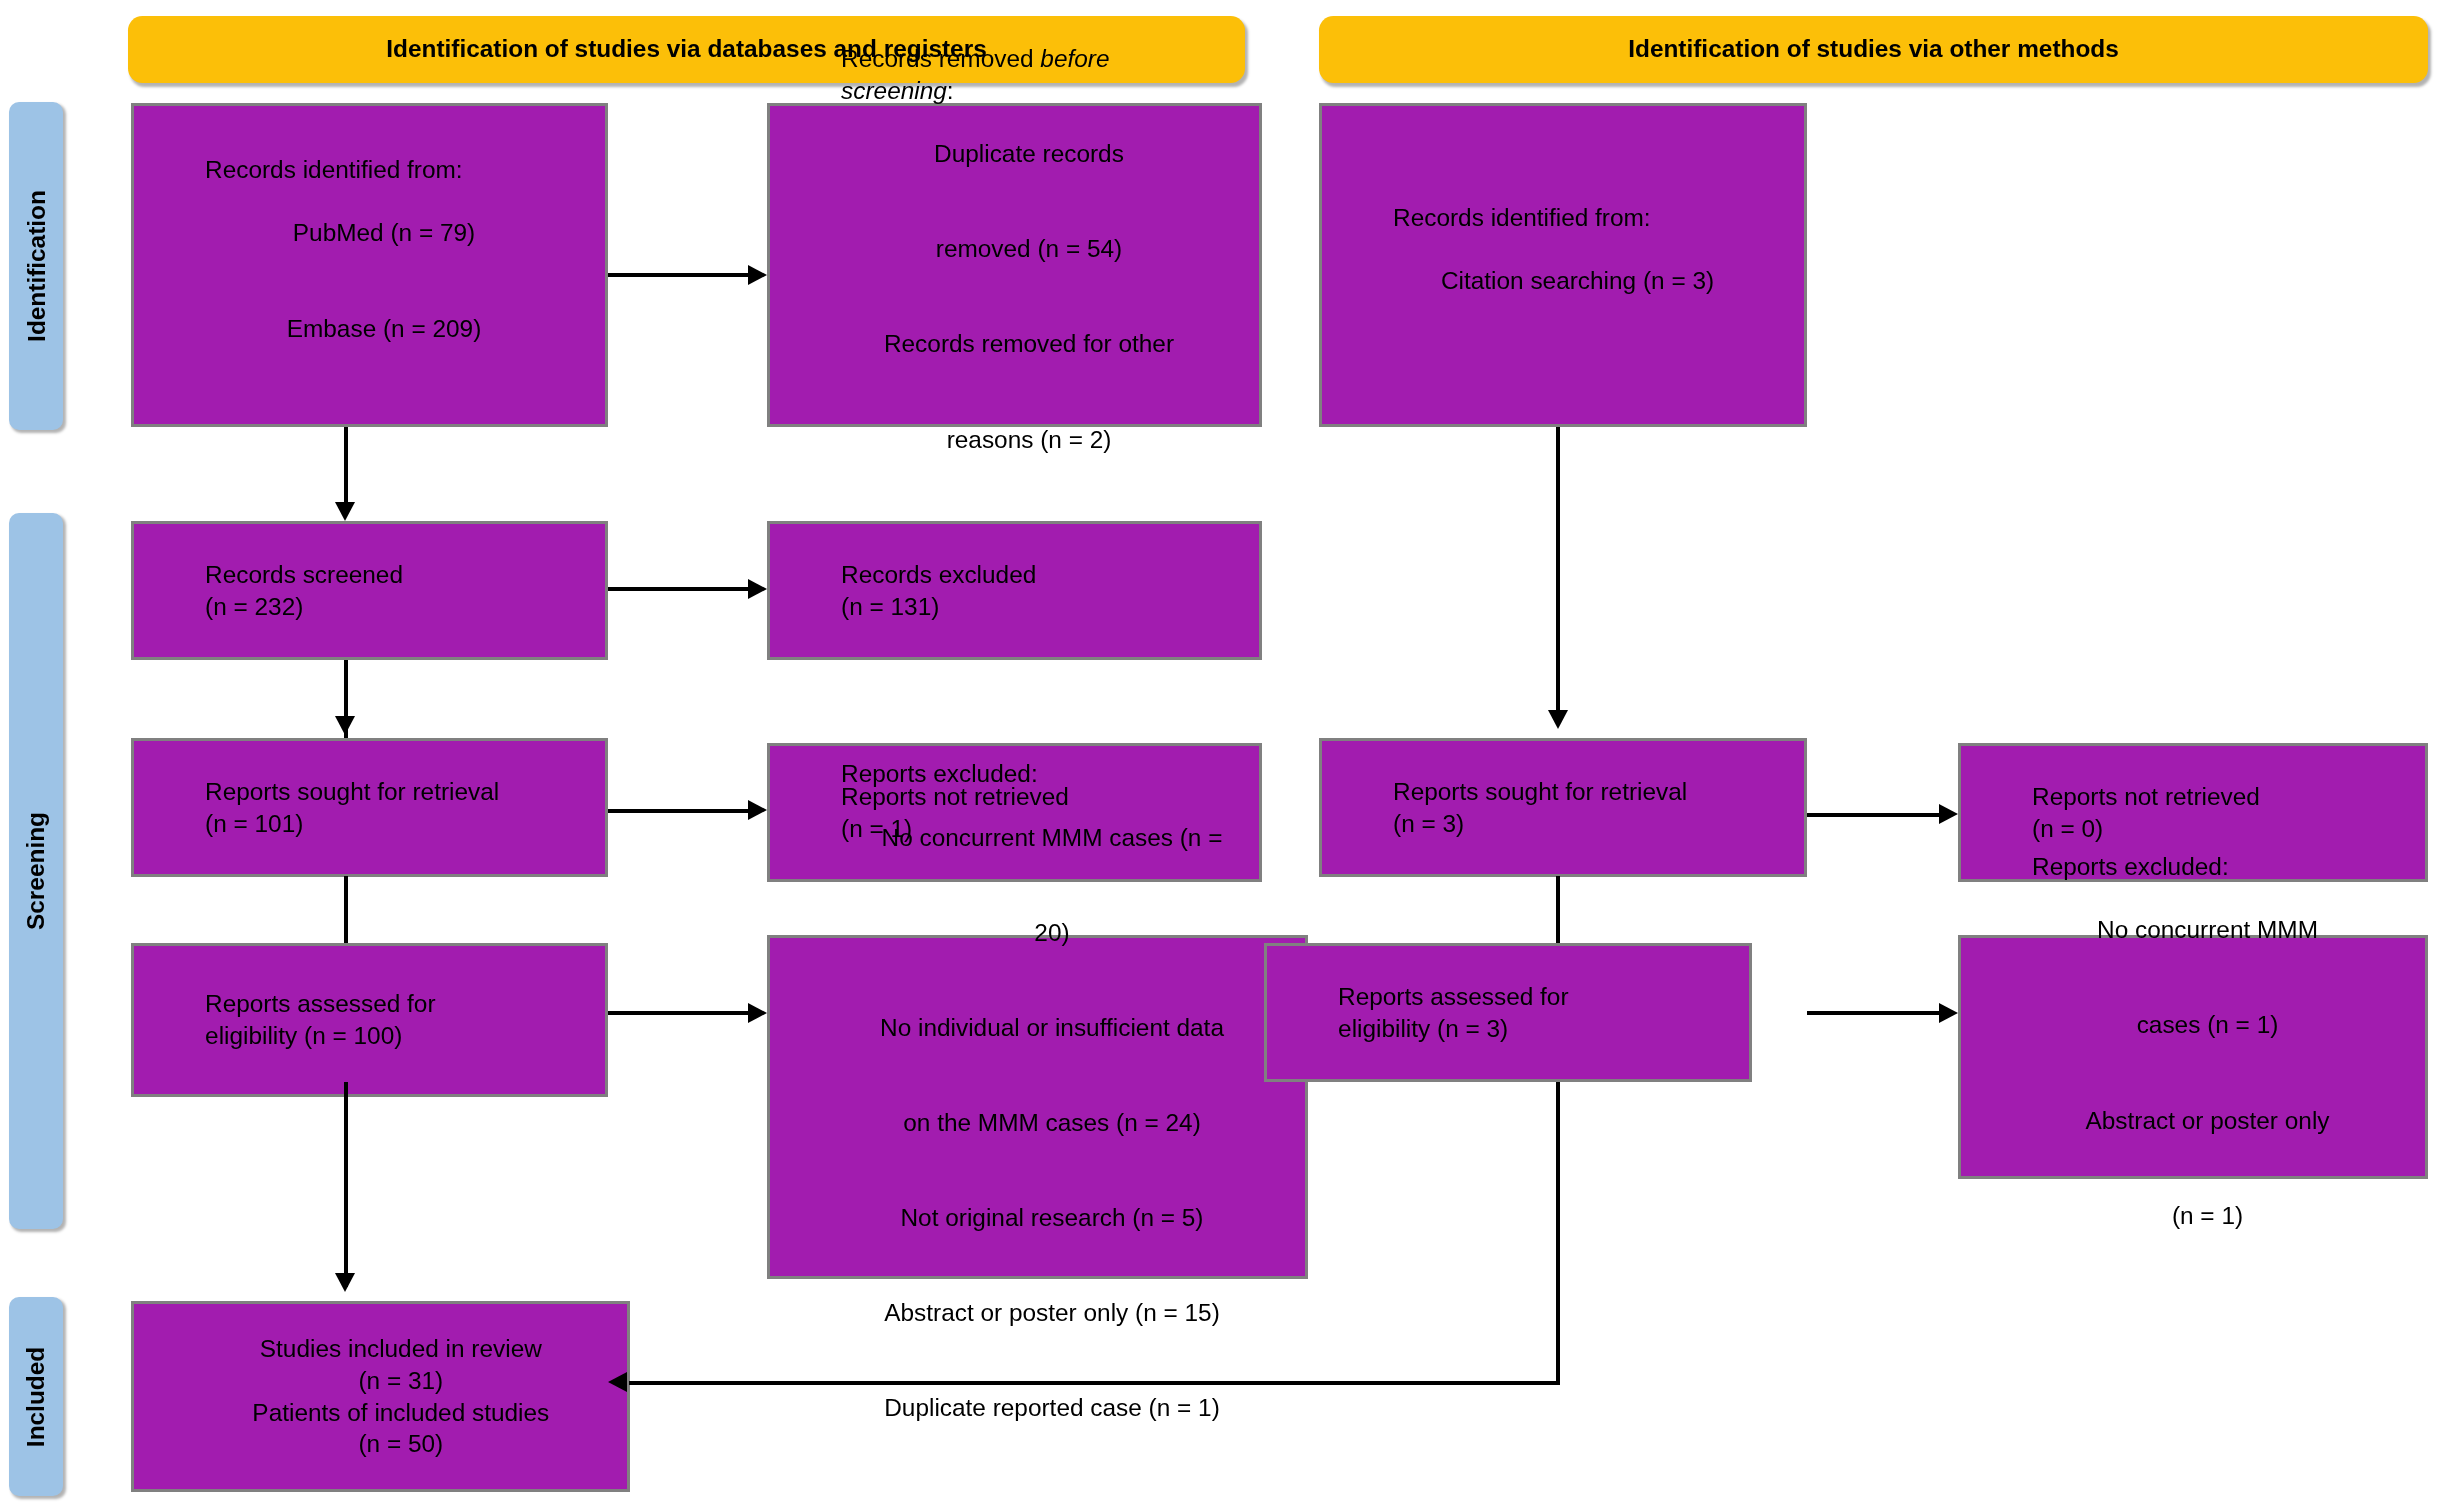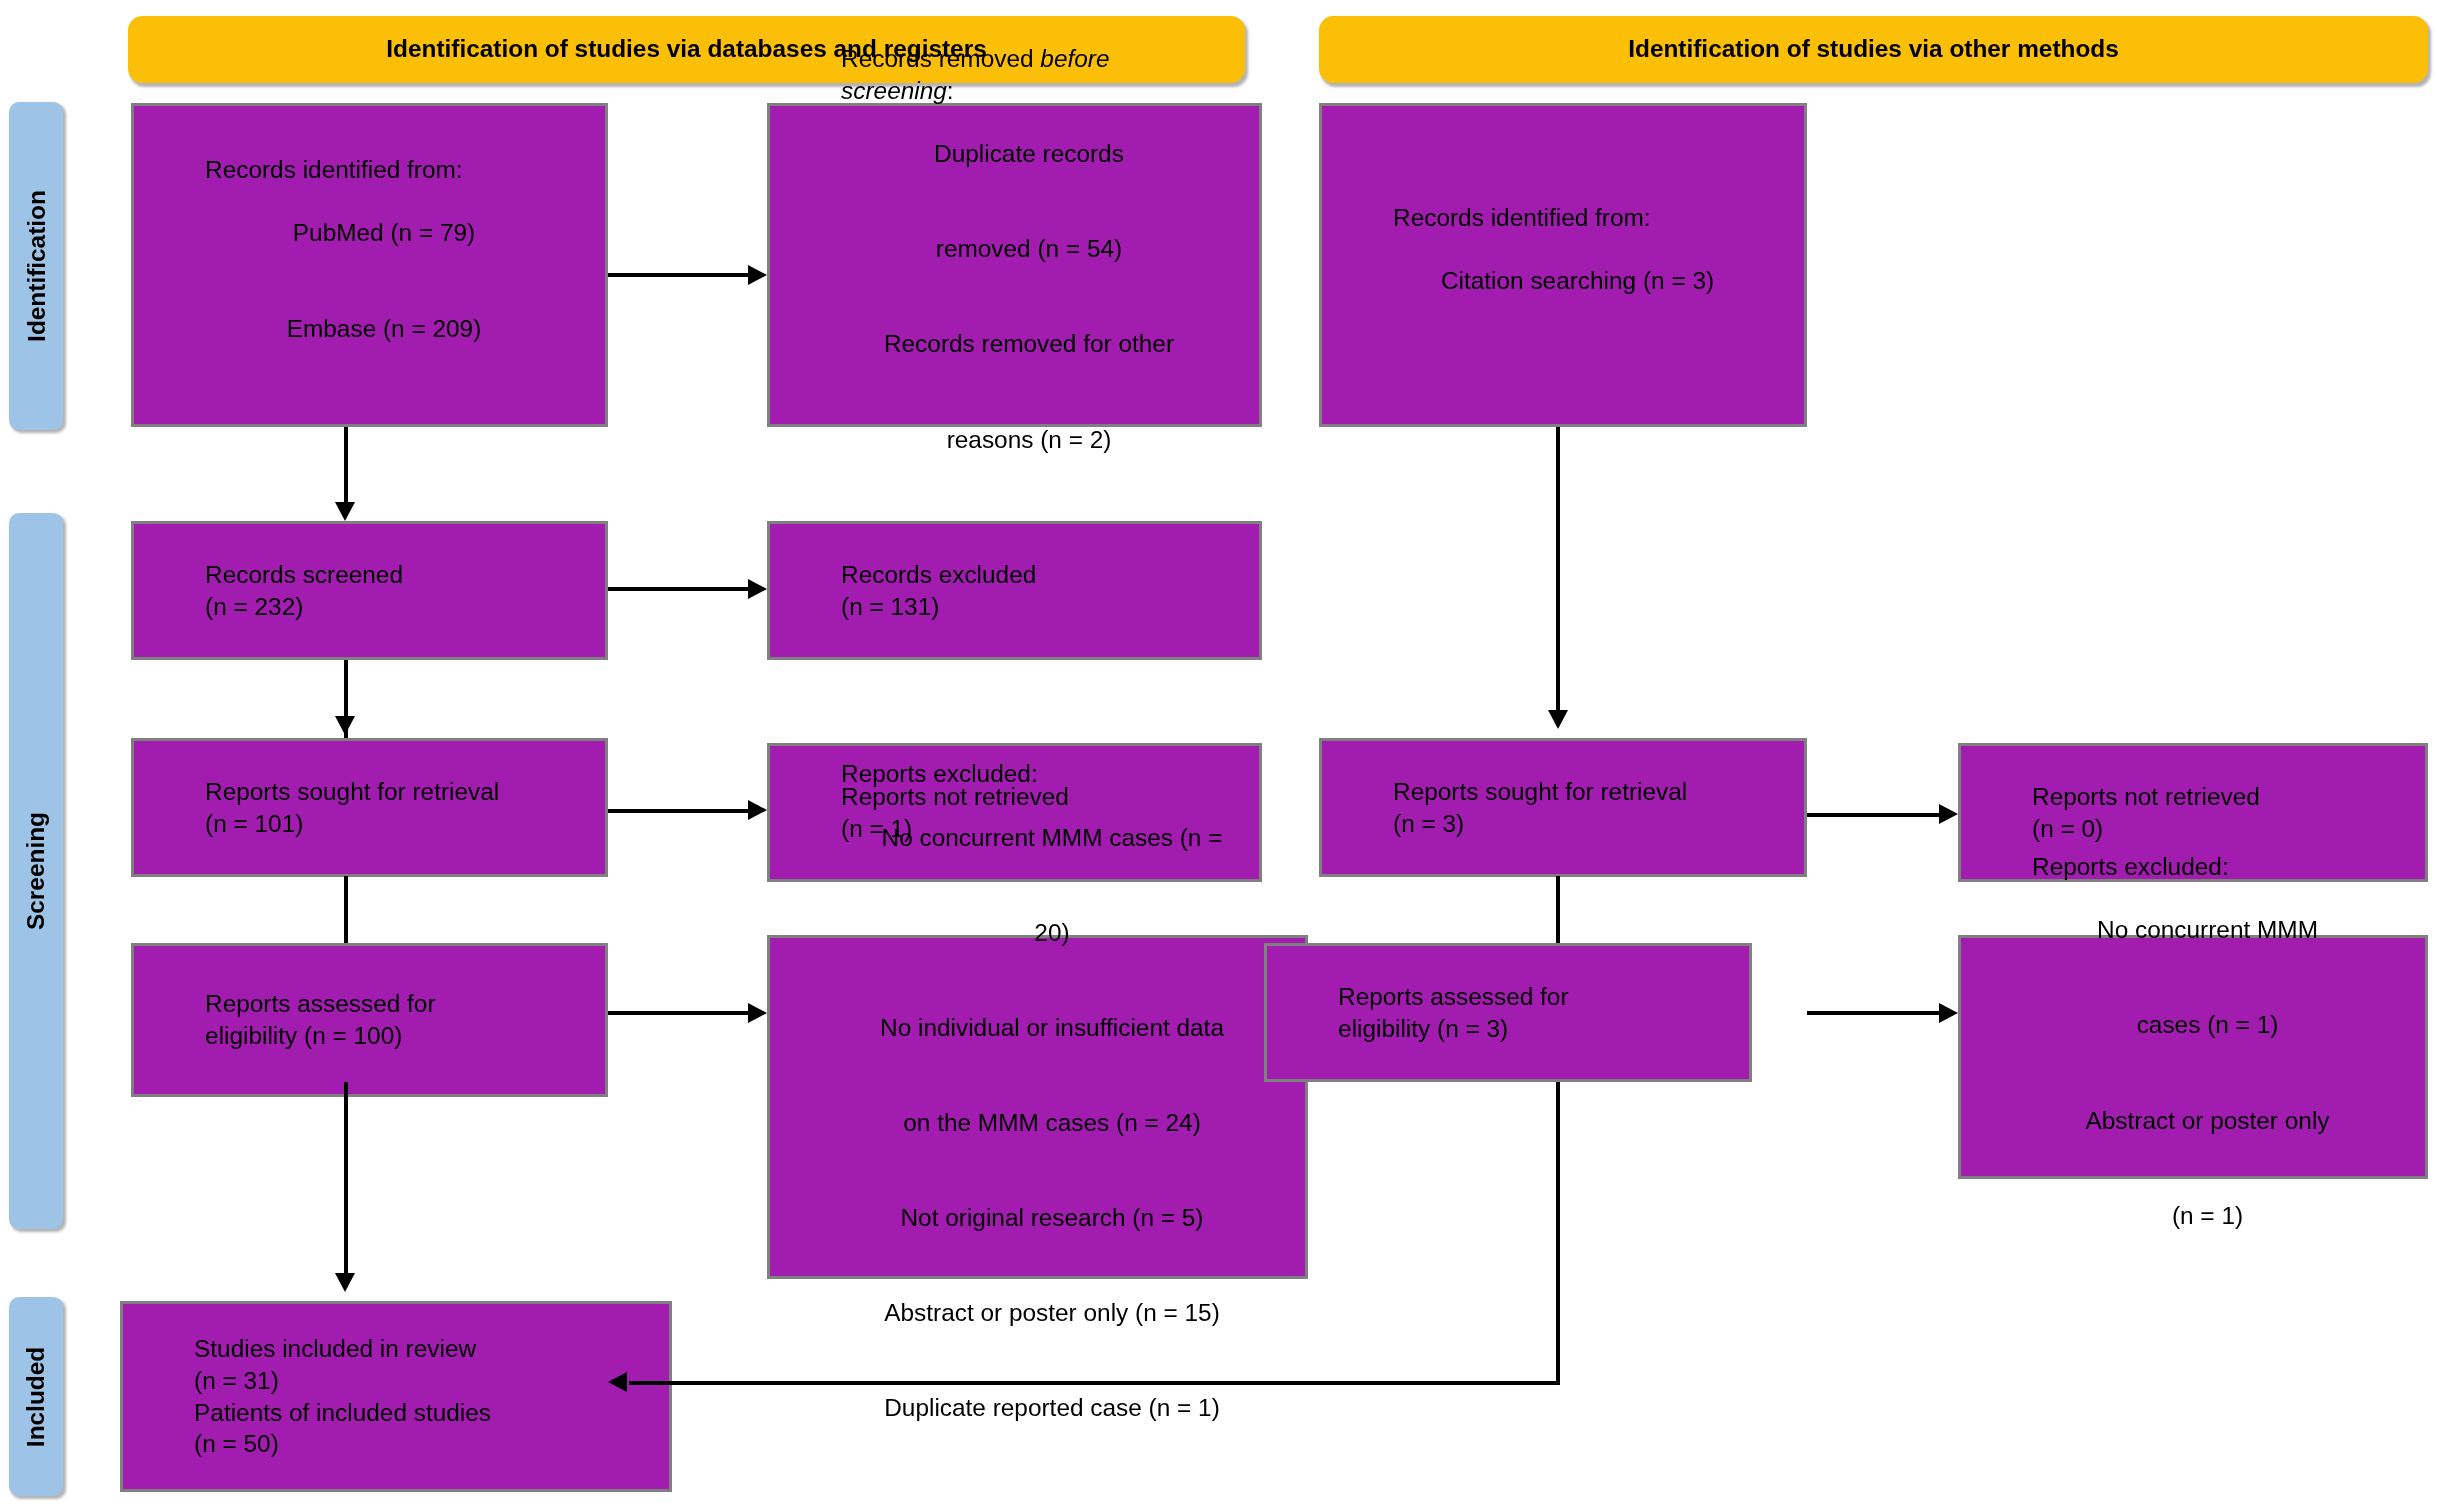--- a/index.html
+++ b/index.html
@@ -217,21 +217,21 @@
       <span class="sub">Duplicate reported case (n = 1)</span>
     </div>
   </div>
 
   <div class="ln h" style="left:608px; top:1011px; width:140px;"></div>
   <div class="arw right" style="left:748px; top:1003px;"></div>
 
   <div class="ln v" style="left:344px; top:1082px; height:205px;"></div>
   <div class="arw down" style="left:335px; top:1273px;"></div>
 
-  <div class="box" style="left:120px; top:1301px; width:552px; height:191px;">
+  <div class="box" style="left:131px; top:1301px; width:499px; height:191px;text-align:center;">
     <div class="txt">
       <span>Studies included in review</span>
       <span>(n = 31)</span>
       <span>Patients of included studies</span>
       <span>(n = 50)</span>
     </div>
   </div>
 
   <div class="box" style="left:1319px; top:103px; width:488px; height:324px;">
     <div class="txt">

